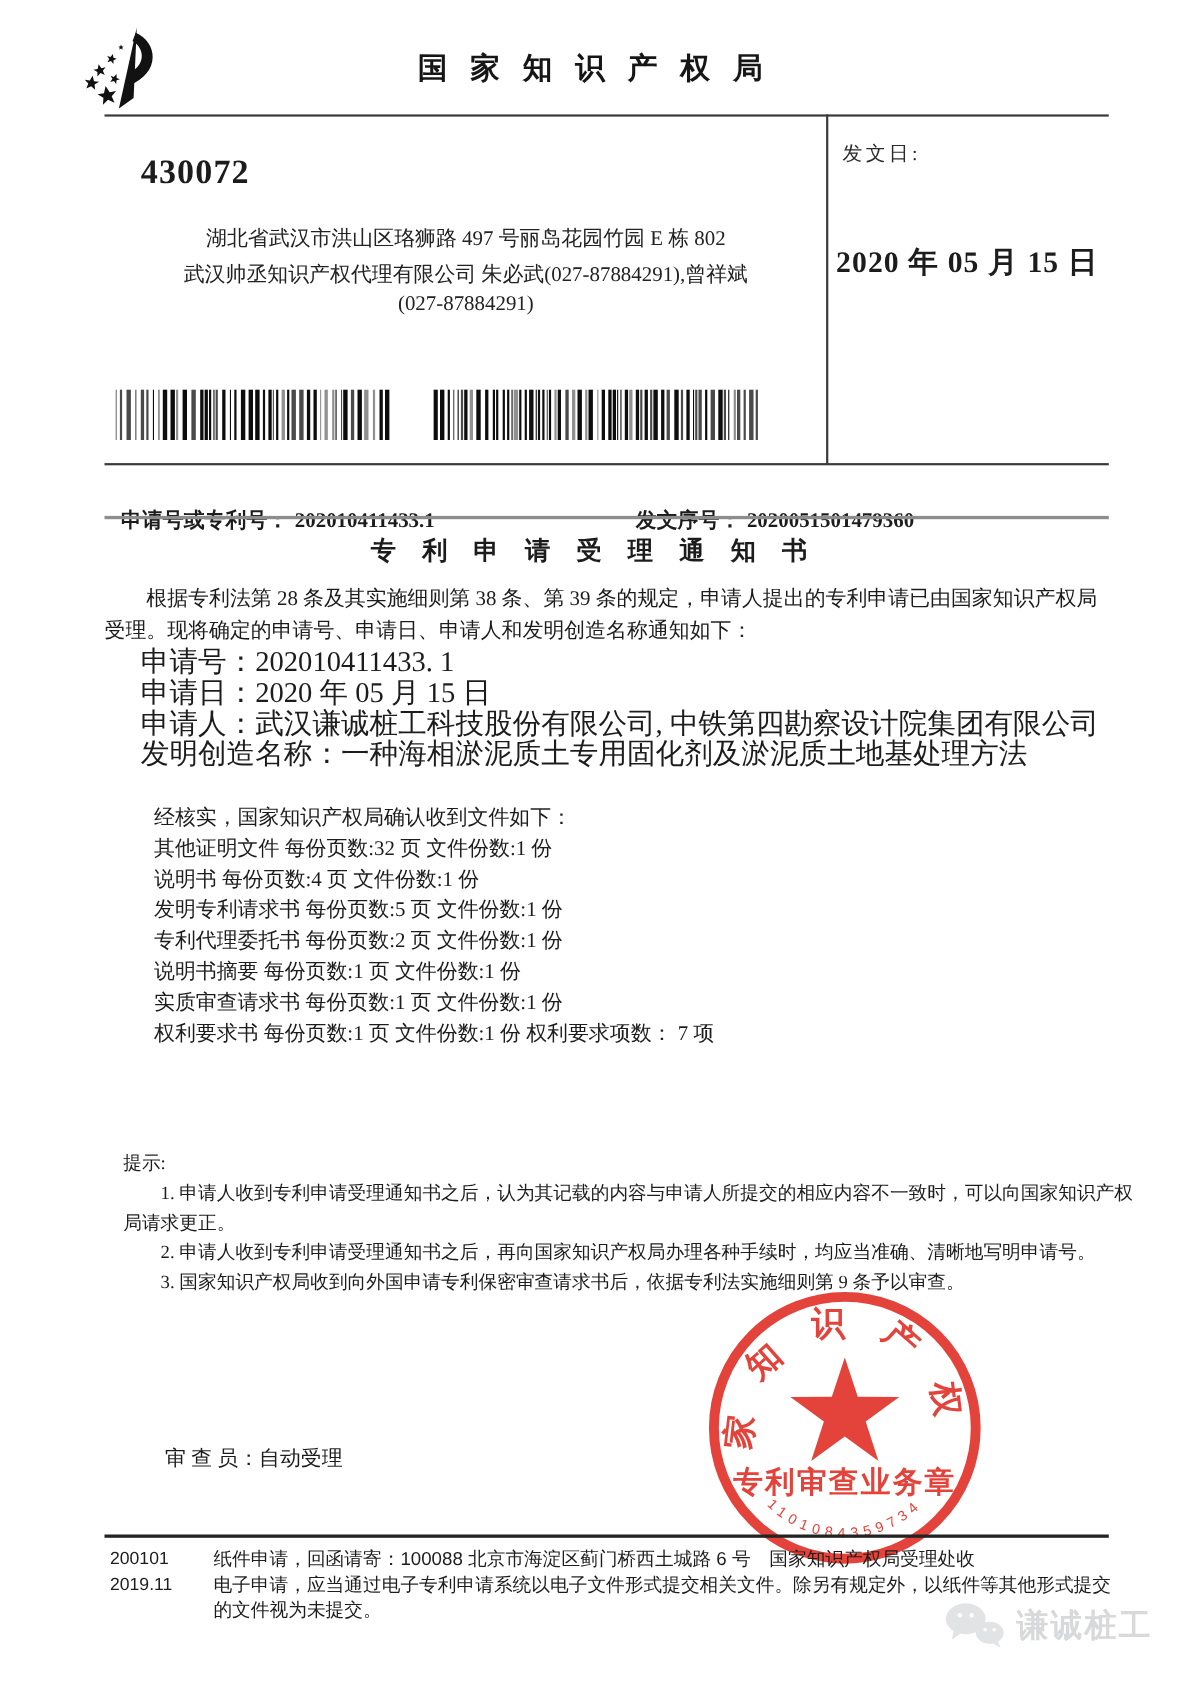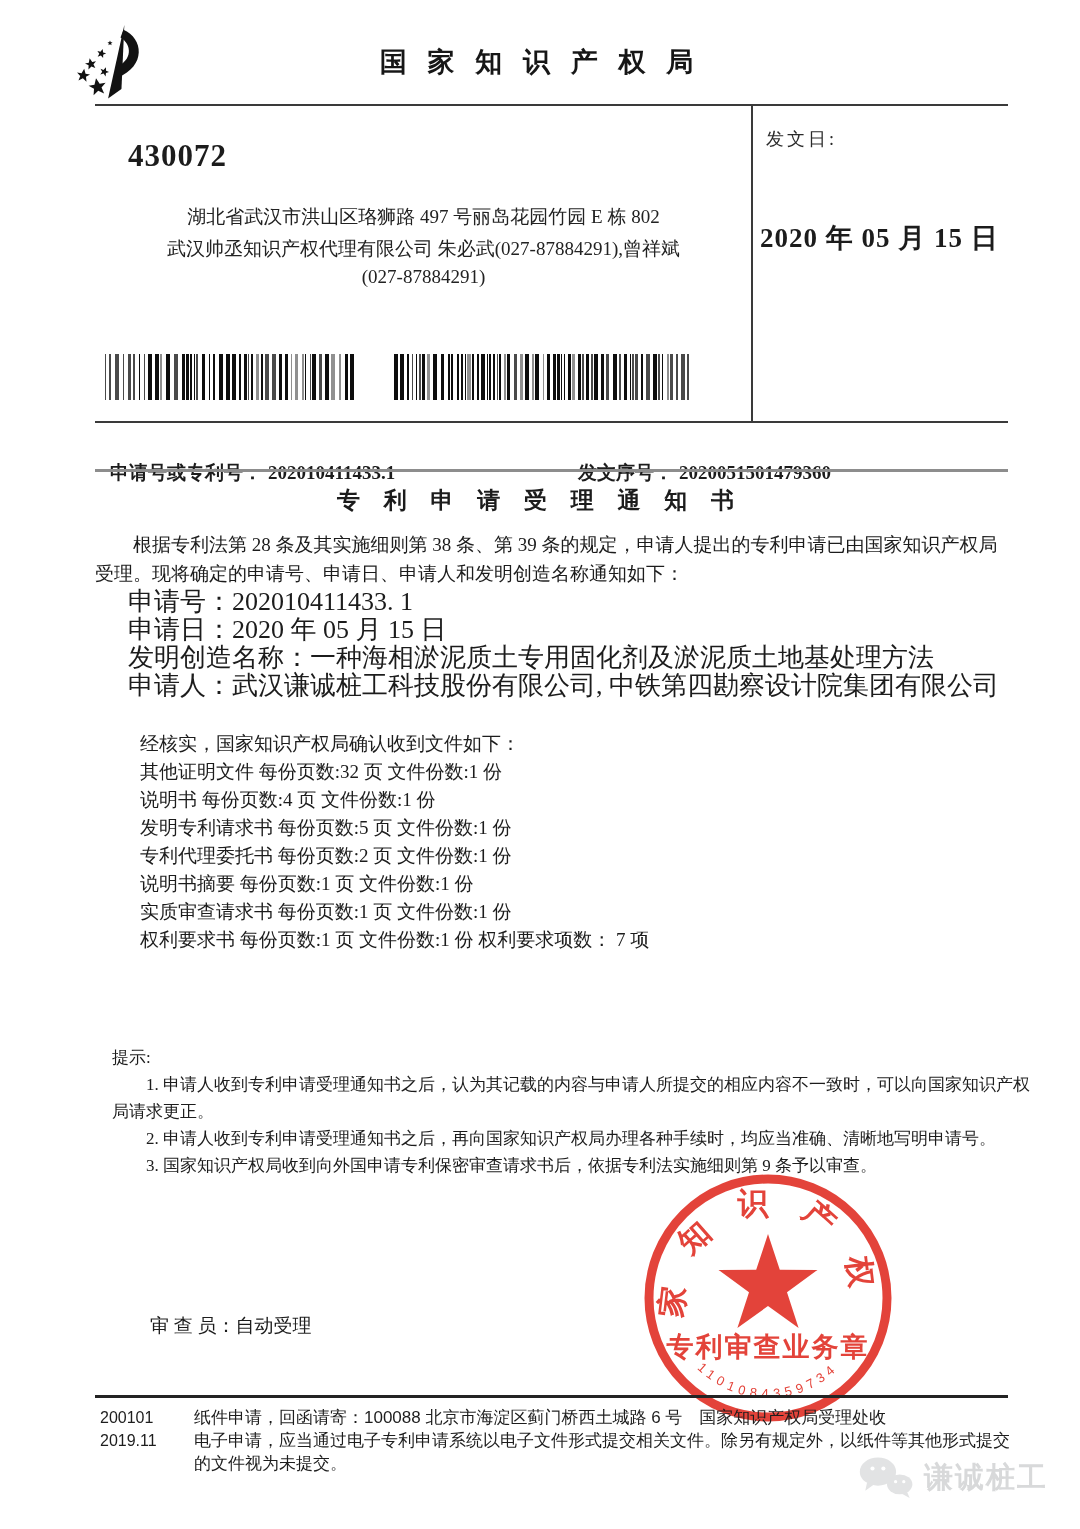--- a/index.html
+++ b/index.html
@@ -210,22 +210,22 @@
     <span class="lbl">发文序号：</span><span>2020051501479360</span>
   </div>
   <div class="abs rule-c"></div>
 
   <div class="abs notice-title">专 利 申 请 受 理 通 知 书</div>
   <div class="abs intro">根据专利法第 28 条及其实施细则第 38 条、第 39 条的规定，申请人提出的专利申请已由国家知识产权局受理。现将确定的申请号、申请日、申请人和发明创造名称通知如下：</div>
 
   <div class="abs fields-block">
     <div><span>申请号：</span><span>202010411433. 1</span></div>
     <div><span>申请日：</span><span>2020 年 05 月 15 日</span></div>
+    <div><span>申请人：</span><span>武汉谦诚桩工科技股份有限公司, 中铁第四勘察设计院集团有限公司</span></div>
     <div><span>发明创造名称：</span><span>一种海相淤泥质土专用固化剂及淤泥质土地基处理方法</span></div>
-    <div><span>申请人：</span><span>武汉谦诚桩工科技股份有限公司, 中铁第四勘察设计院集团有限公司</span></div>
   </div>
 
   <div class="abs docs-block">
     <div>经核实，国家知识产权局确认收到文件如下：</div>
     <div>其他证明文件  每份页数:32 页  文件份数:1 份</div>
     <div>说明书  每份页数:4 页  文件份数:1 份</div>
     <div>发明专利请求书  每份页数:5 页  文件份数:1 份</div>
     <div>专利代理委托书  每份页数:2 页  文件份数:1 份</div>
     <div>说明书摘要  每份页数:1 页  文件份数:1 份</div>
     <div>实质审查请求书  每份页数:1 页  文件份数:1 份</div>

